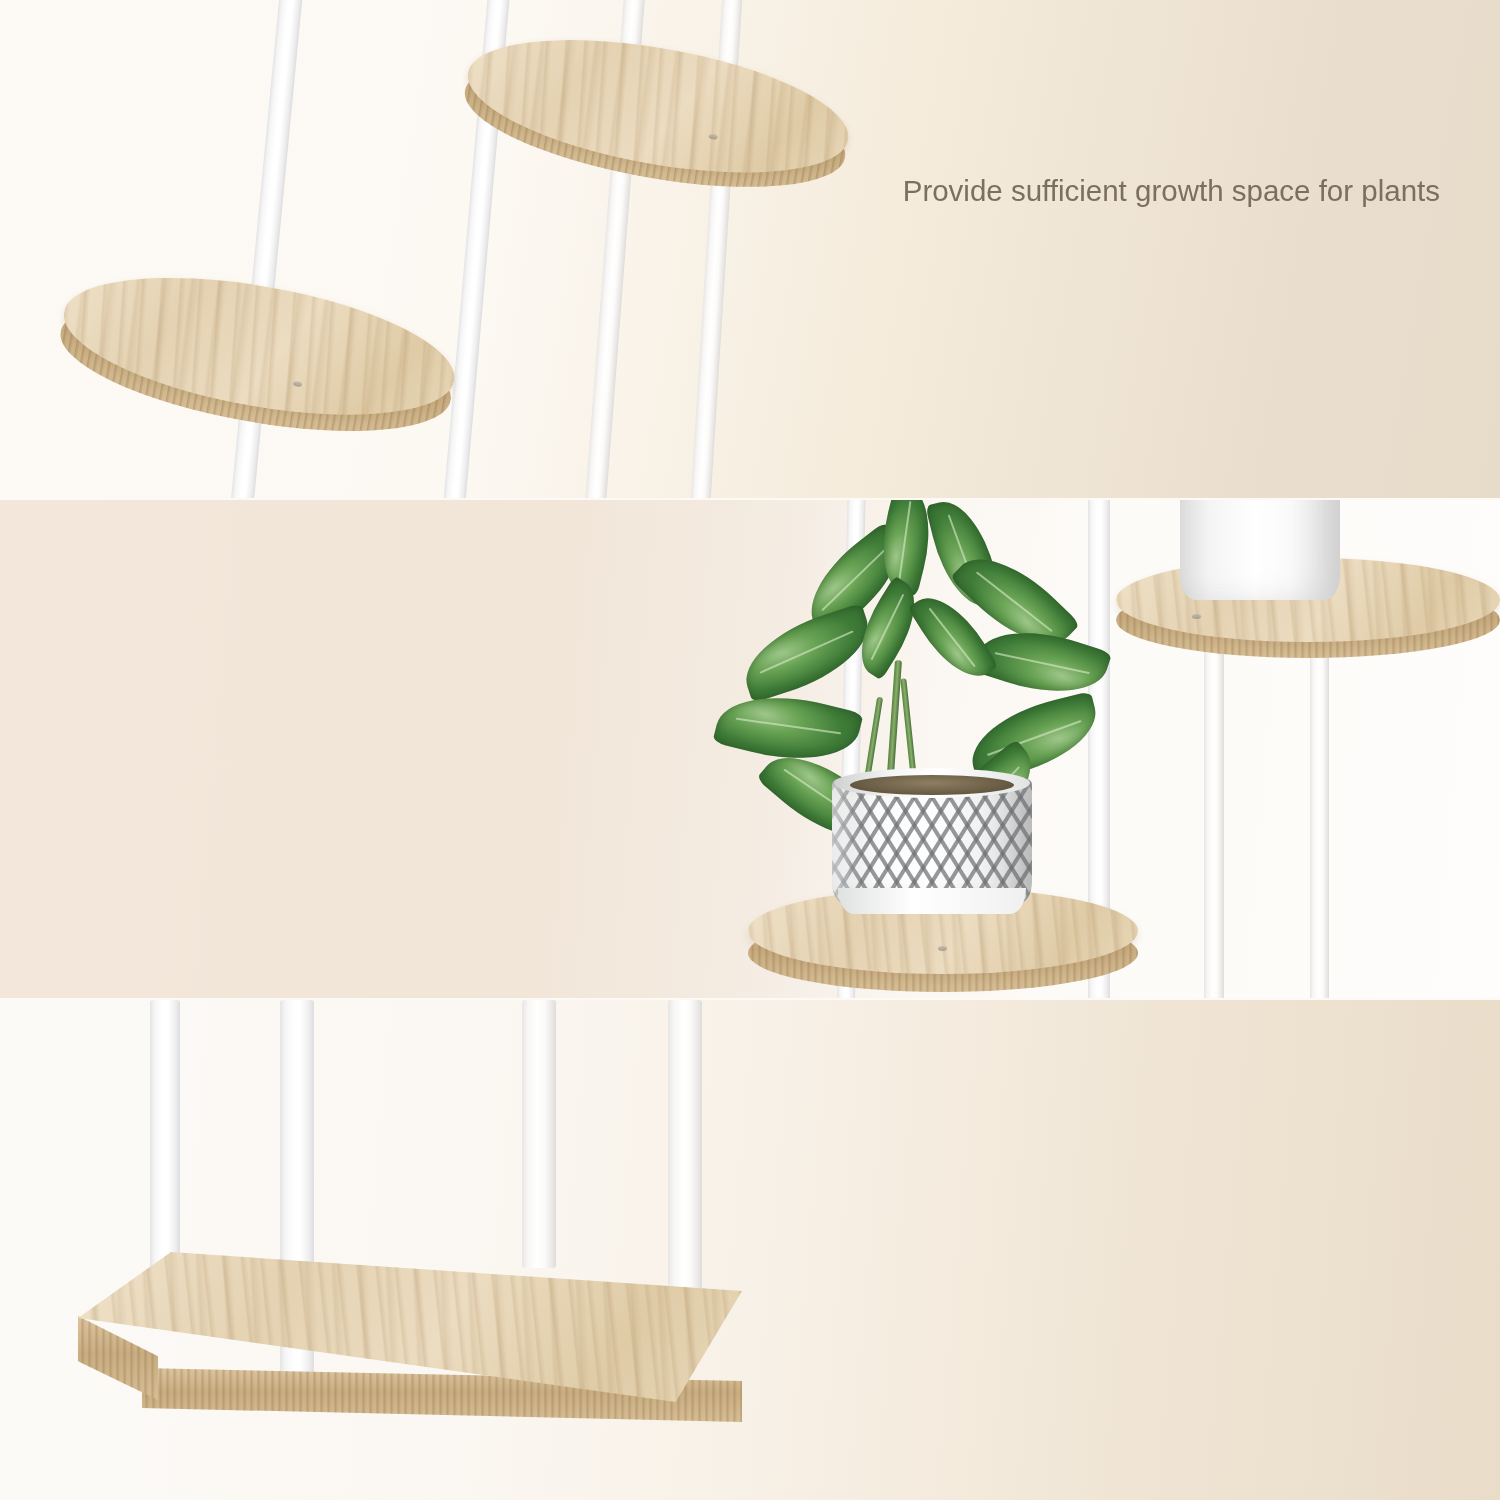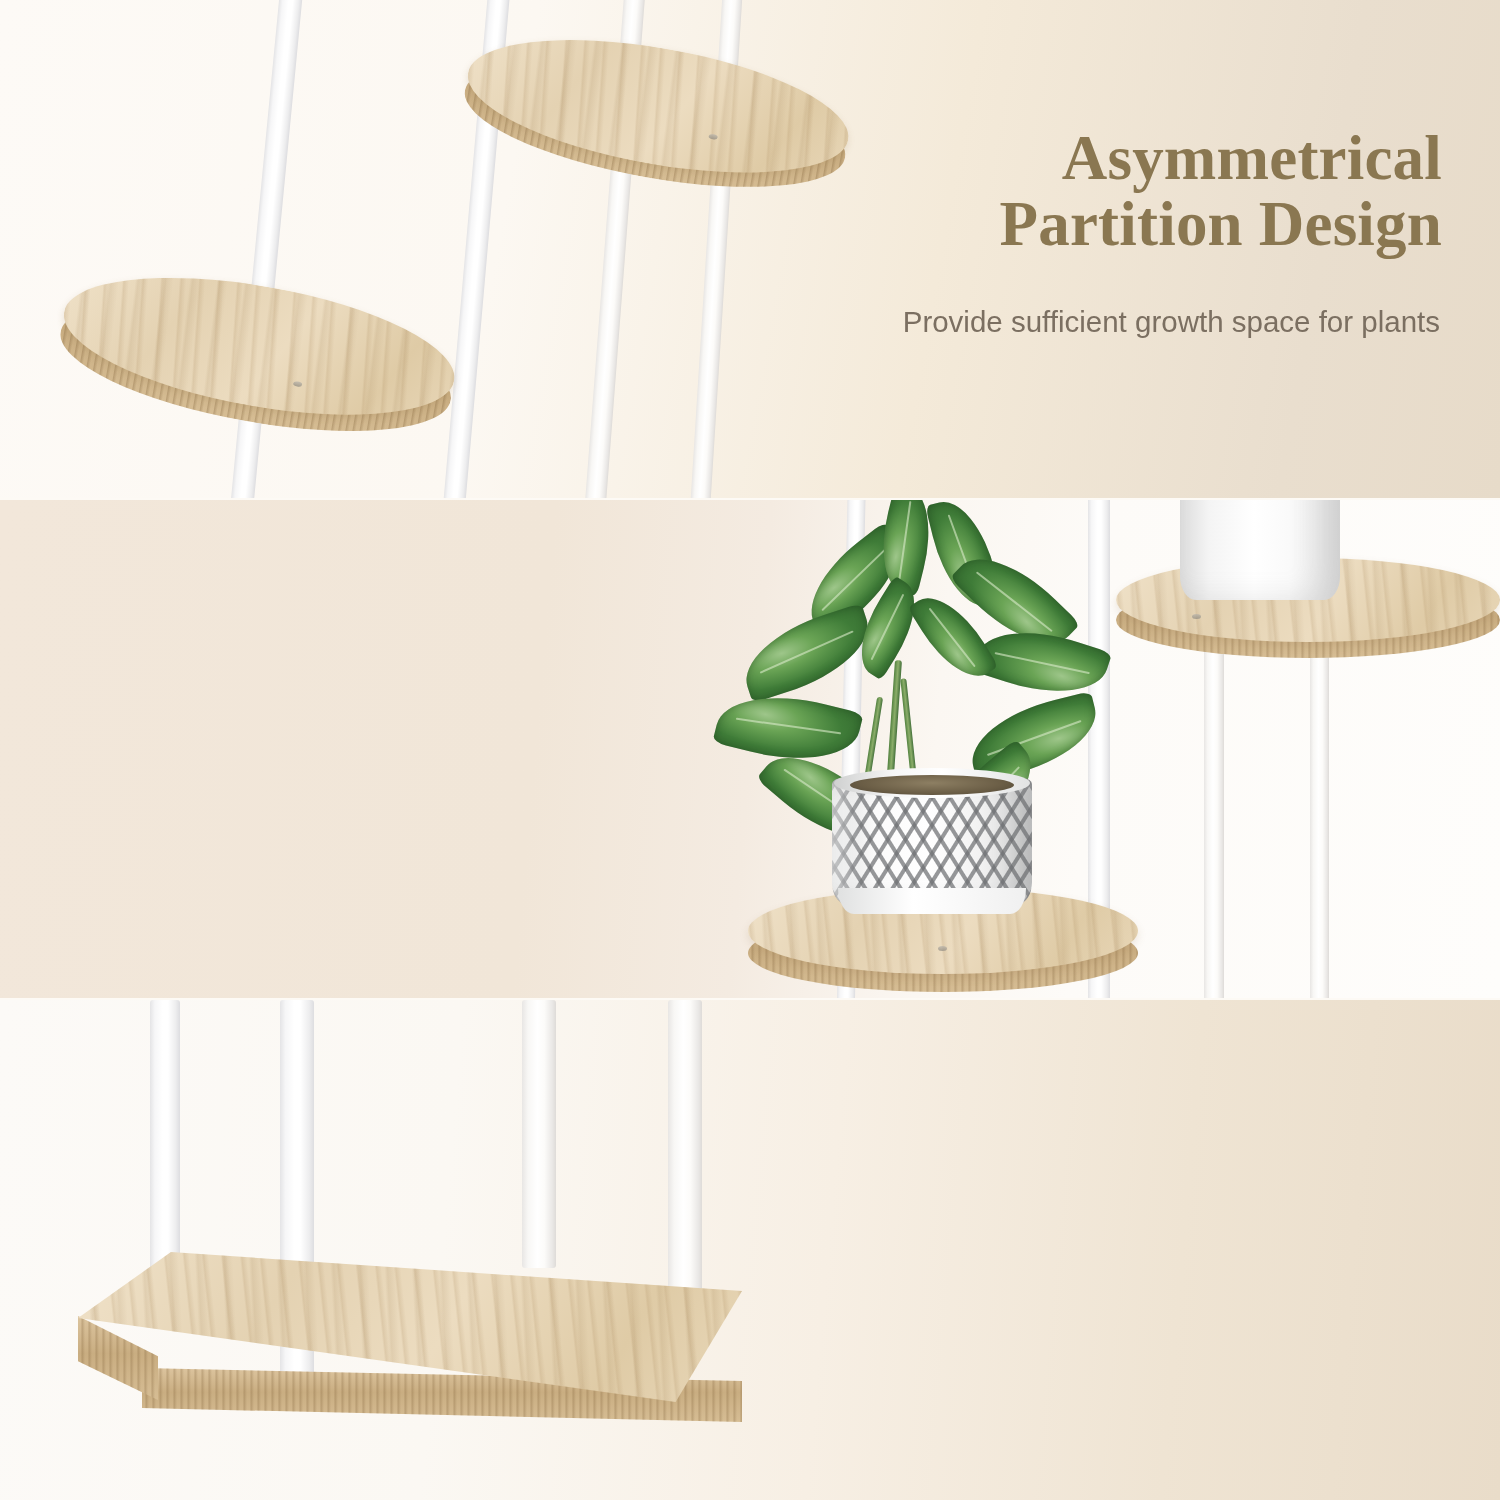--- a/index.html
+++ b/index.html
@@ -188,24 +188,20 @@
       </div>
 
       <div style="position:absolute; left:58px; top:286px; width:396px; height:156px; transform:rotate(10deg);">
         <div class="wood-edge" style="position:absolute; left:0; top:24px; width:396px; height:112px; border-radius:50%;"></div>
         <div class="wood-top" style="position:absolute; left:0; top:0; width:396px; height:120px; border-radius:50%; box-shadow:0 3px 7px rgba(150,120,80,0.18);"></div>
         <div class="screw" style="left:238px; top:88px;"></div>
       </div>
     </div>
 
     <div class="copy copy-1">
-      <h2>
-        <span>Asymmetrical</span><br>
-        <span>Partition Design</span>
-      </h2>
       <div class="body">
         <p>Provide sufficient growth space for plants</p>
       </div>
     </div>
   </section>
 
   <section class="panel panel-2">
 
     <div class="photo" style="left:620px; top:0; width:880px; height:498px;">
 

